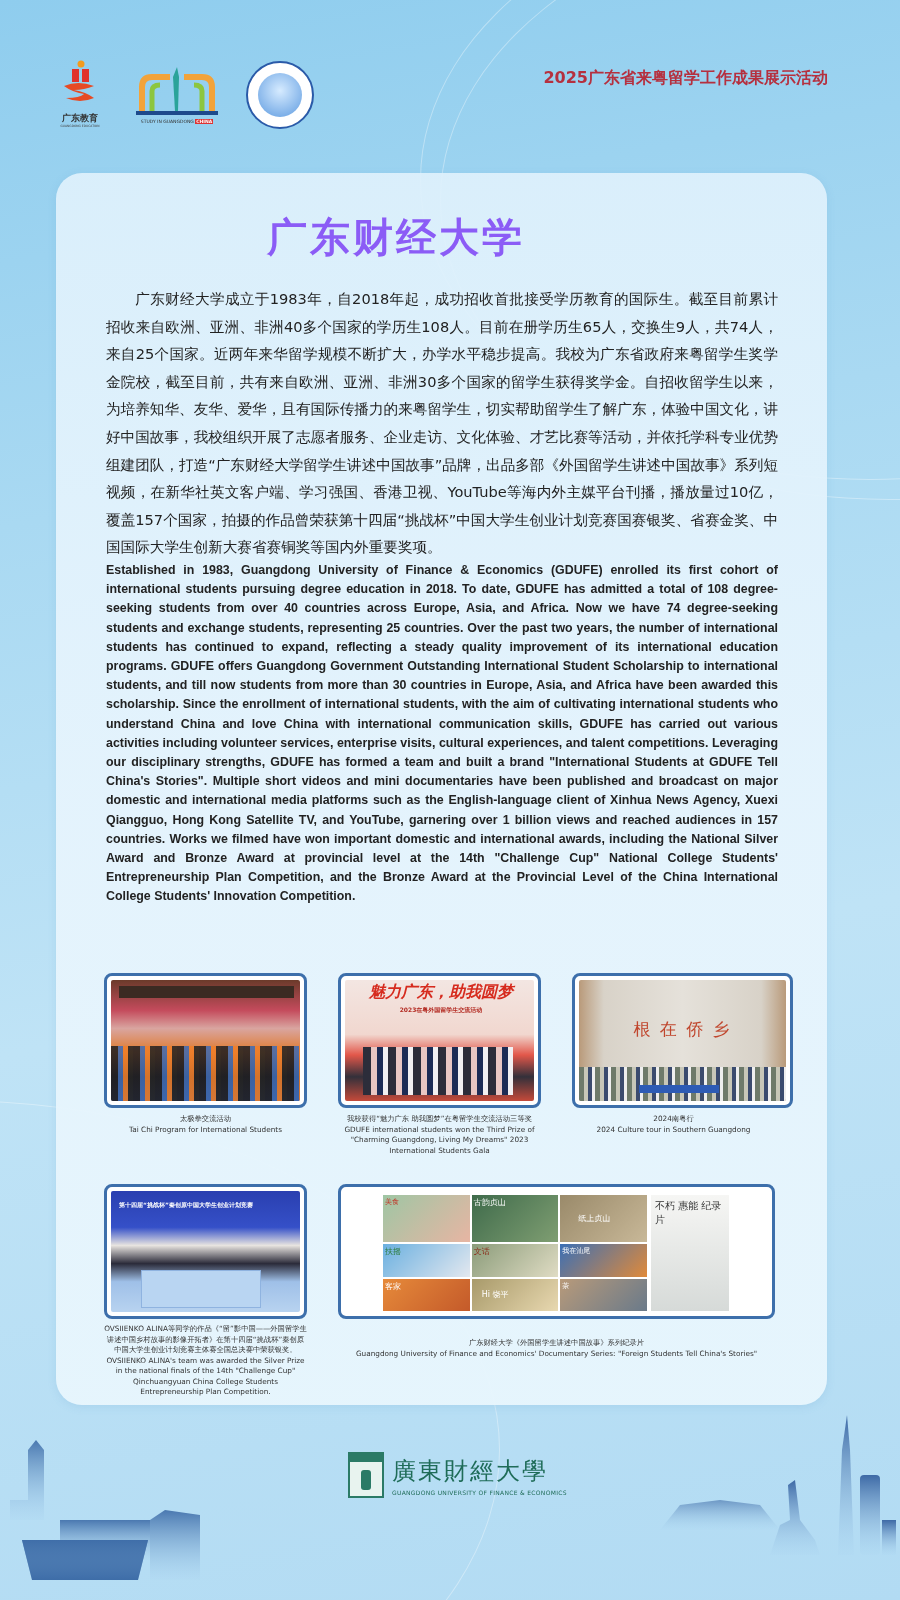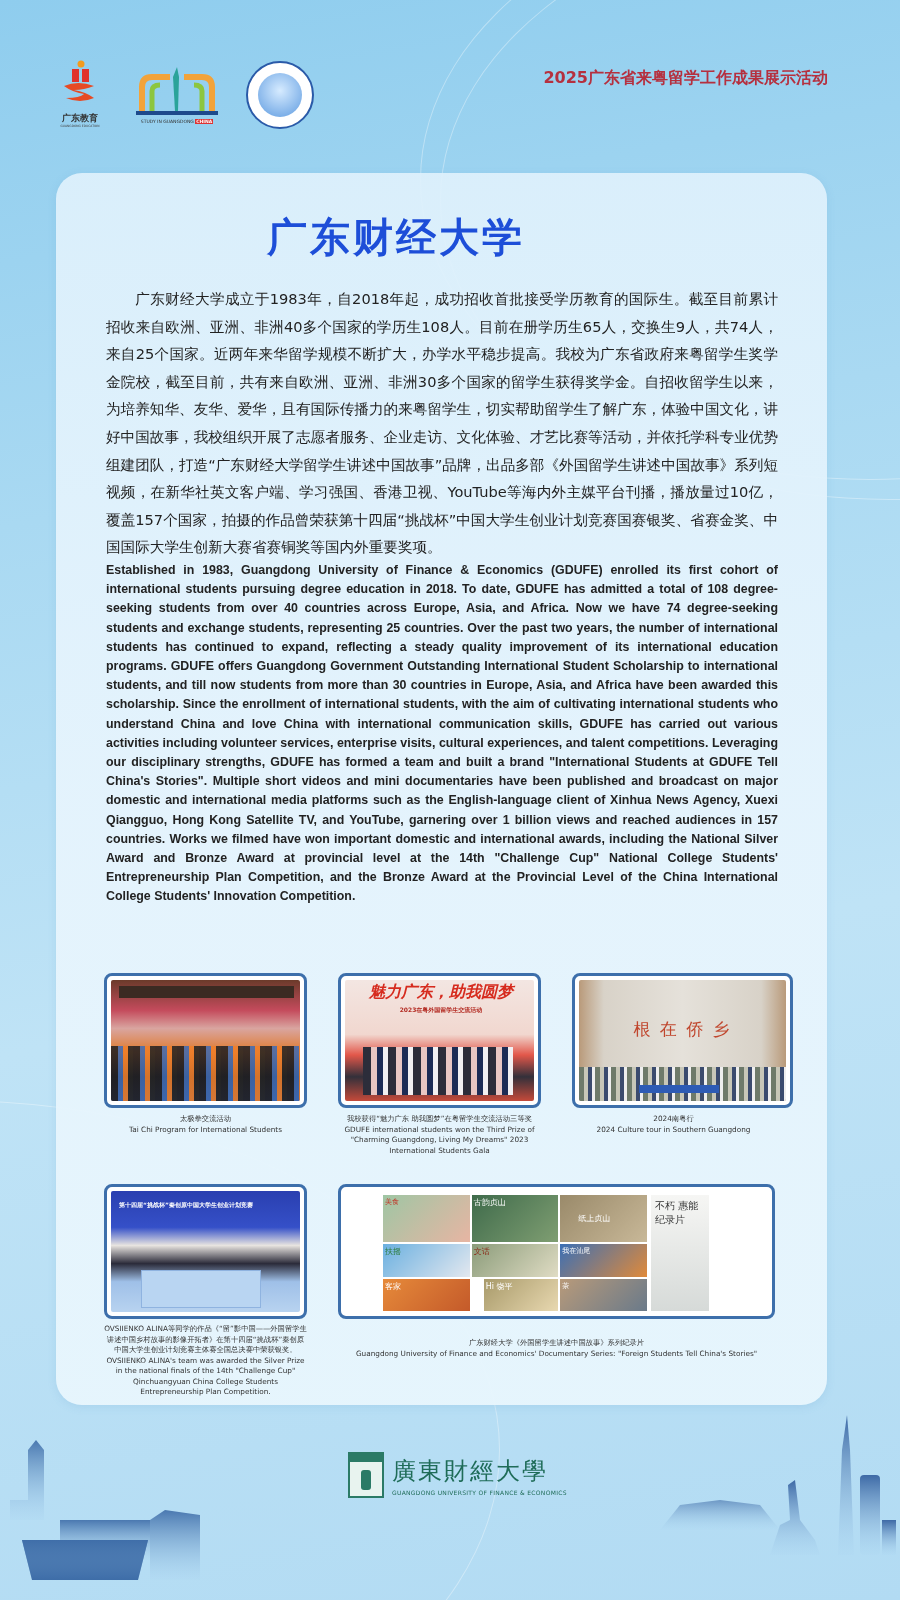--- a/index.html
+++ b/index.html
@@ -28,21 +28,21 @@
   .slogan { position: absolute; right: 72px; top: 64px; text-align: right; }
   .slogan .s1 { font-size: 29px; font-weight: bold; font-style: italic; color: #b5303f; letter-spacing: 2px; }
   .slogan .s2 { font-size: 16px; font-weight: bold; color: #b5303f; margin-top: 4px; }
 
   .card {
     position: absolute; left: 56px; top: 173px; width: 771px; height: 1232px;
     border-radius: 26px;
     background: linear-gradient(180deg, rgba(223,241,252,0.92) 0%, rgba(230,244,253,0.95) 50%, rgba(232,246,253,0.95) 100%);
     box-shadow: 0 2px 8px rgba(90,150,200,0.15);
   }
-  .title { position: absolute; left: 0; top: 210px; width: 792px; text-align: center; font-size: 40px; font-weight: bold; color: #1d4ed8; letter-spacing: 3px; }
+  .title { position: absolute; left: 0; top: 210px; width: 792px; text-align: center; font-size: 40px; font-weight: bold; color: #8b5cf6; letter-spacing: 3px; }
   .zh-text {
     position: absolute; left: 106px; top: 285px; width: 672px;
     font-size: 14.6px; line-height: 27.6px; color: #222; text-align: justify;
     text-indent: 2em;
   }
   .en-text {
     position: absolute; left: 106px; top: 561px; width: 672px;
     font-size: 12.4px; line-height: 19.2px; color: #222; text-align: justify; font-weight: bold;
     font-family: "Liberation Sans", sans-serif;
   }
@@ -154,24 +154,24 @@
 <div class="photo" style="left:338px;top:1184px;width:437px;height:135px;">
   <div class="img" style="background:#fff;">
     <div style="position:absolute;left:38px;top:4px;width:264px;height:116px;display:grid;grid-template-columns:repeat(3,1fr);grid-template-rows:repeat(3,1fr);gap:2px;">
       <div style="background:linear-gradient(135deg,#9fc6a4,#e7b5a3);font-size:7px;color:#c0392b;padding:2px;">美食</div>
       <div style="background:linear-gradient(135deg,#3f6b4b,#7f9e72);font-size:8px;color:#fff;padding:2px;">古韵贞山</div>
       <div style="background:linear-gradient(135deg,#9a8a6a,#c8b898);font-size:8px;color:#fff;padding:18px;">纸上贞山</div>
       <div style="background:linear-gradient(135deg,#6bb0e0,#e3e8ef);font-size:8px;color:#2a7a3a;padding:2px;">扶摇</div>
       <div style="background:linear-gradient(135deg,#8b9c7a,#e0dcc4);font-size:8px;color:#8a2c1a;padding:2px;">文话</div>
       <div style="background:linear-gradient(135deg,#3b6fb5,#e08a3a);font-size:7px;color:#fff;padding:2px;">我在汕尾</div>
       <div style="background:linear-gradient(135deg,#e68a3a,#c45a2a);font-size:8px;color:#fff;padding:2px;">客家</div>
-      <div style="background:linear-gradient(135deg,#a89a6a,#e8d8b0);font-size:8px;color:#fff;padding:2px;margin-left:12px;">Hi 饶平</div>
+      <div style="background:linear-gradient(135deg,#a89a6a,#e8d8b0);font-size:8px;color:#fff;padding:10px;">Hi 饶平</div>
       <div style="background:linear-gradient(135deg,#b89a7a,#6a7a8a);font-size:7px;color:#fff;padding:2px;">茶</div>
     </div>
-    <div style="position:absolute;left:306px;top:4px;width:58px;height:116px;background:linear-gradient(180deg,#f6f6f4,#d6dad8);font-size:10px;color:#333;padding:4px;font-family:'DejaVu Serif',serif;">不朽 惠能 纪录片</div>
+    <div style="position:absolute;left:306px;top:4px;width:78px;height:116px;background:linear-gradient(180deg,#f6f6f4,#d6dad8);font-size:10px;color:#333;padding:4px;font-family:'DejaVu Serif',serif;">不朽 惠能 纪录片</div>
   </div>
 </div>
 <div class="cap" style="left:338px;top:1338px;width:437px;">
   <div>广东财经大学《外国留学生讲述中国故事》系列纪录片</div>
   <div>Guangdong University of Finance and Economics' Documentary Series: "Foreign Students Tell China's Stories"</div>
 </div>
 
 <svg class="skyline" style="left:0;top:1420px;" width="220" height="180" viewBox="0 0 220 180">
   <defs>
       <linearGradient id="lg1" x1="0" y1="0" x2="0" y2="1">

